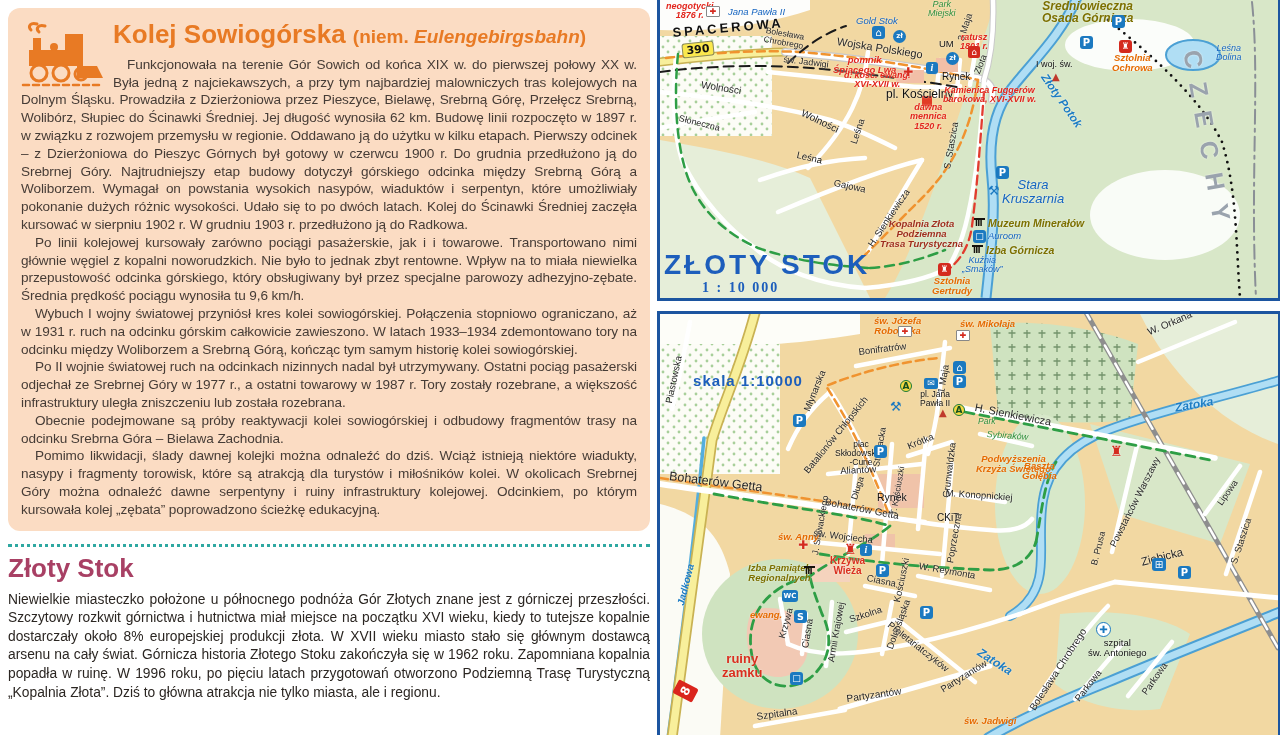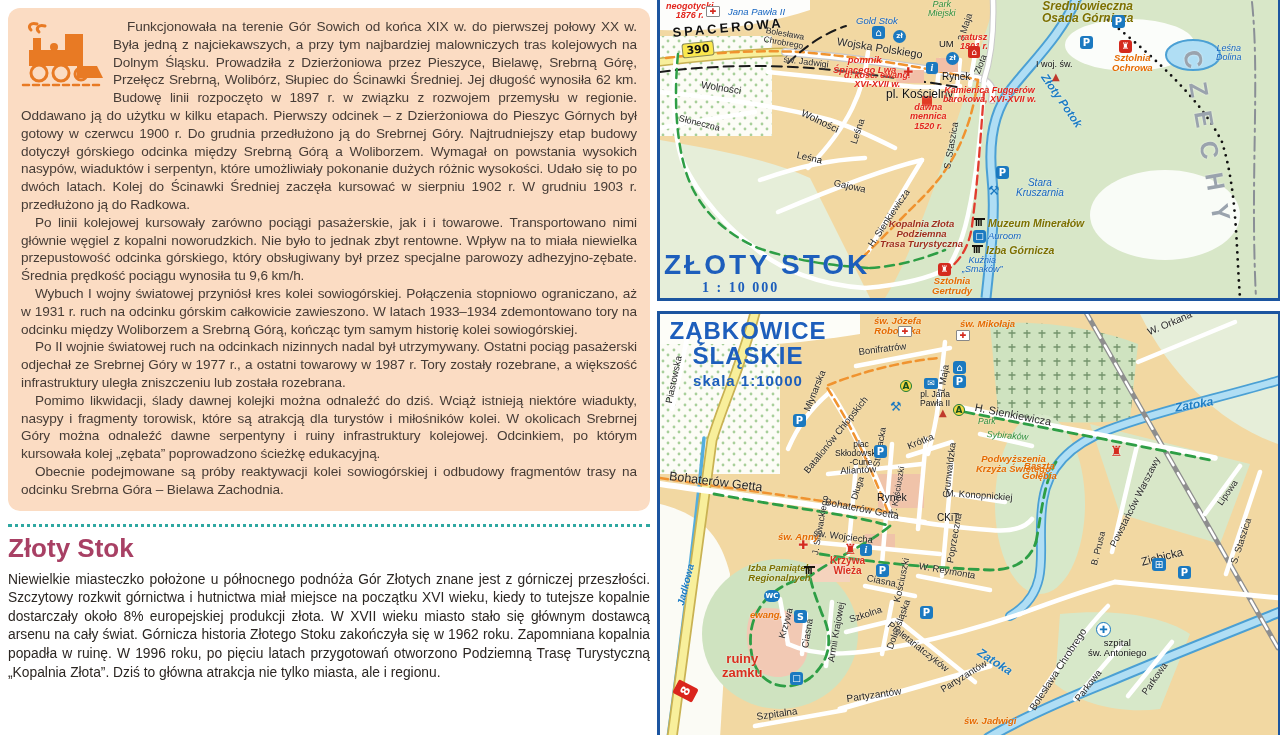--- a/index.html
+++ b/index.html
@@ -76,26 +76,28 @@
         <rect x="44" y="14" width="18" height="32" fill="#e87a24" stroke="none"></rect>
         <rect x="12" y="18" width="8" height="13" fill="#e87a24" stroke="none"></rect>
         <circle cx="33" cy="27" r="4" fill="#e87a24" stroke="none"></circle>
         <circle cx="18" cy="53" r="8"></circle>
           <circle cx="40" cy="53" r="8"></circle>
           <circle cx="60" cy="54" r="6"></circle>
         <path d="M56,46 L76,46 L82,58 L56,58 Z" fill="#e87a24" stroke="none"></path>
         <path d="M2,65 H82" stroke-dasharray="6 4" stroke-width="2.5"></path>
       </g>
     </svg>
+    <h1 class="article-title"><span>Kolej Sowiogórska</span>
+      <span class="de"><span>(niem. </span><i>Eulengebirgsbahn</i><span>)</span></span></h1>
     <p>Funkcjonowała na terenie Gór Sowich od końca XIX w. do pierwszej połowy XX w. Była jedną z najciekawszych, a przy tym najbardziej malowniczych tras kolejowych na Dolnym Śląsku. Prowadziła z Dzierżoniowa przez Pieszyce, Bielawę, Srebrną Górę, Przełęcz Srebrną, Wolibórz, Słupiec do Ścinawki Średniej. Jej długość wynosiła 62 km. Budowę linii rozpoczęto w 1897 r. w związku z rozwojem przemysłu w regionie. Oddawano ją do użytku w kilku etapach. Pierwszy odcinek – z Dzierżoniowa do Pieszyc Górnych był gotowy w czerwcu 1900 r. Do grudnia przedłużono ją do Srebrnej Góry. Najtrudniejszy etap budowy dotyczył górskiego odcinka między Srebrną Górą a Woliborzem. Wymagał on powstania wysokich nasypów, wiaduktów i serpentyn, które umożliwiały pokonanie dużych różnic wysokości. Udało się to po dwóch latach. Kolej do Ścinawki Średniej zaczęła kursować w sierpniu 1902 r. W grudniu 1903 r. przedłużono ją do Radkowa.</p>
     <p>Po linii kolejowej kursowały zarówno pociągi pasażerskie, jak i i towarowe. Transportowano nimi głównie węgiel z kopalni noworudzkich. Nie było to jednak zbyt rentowne. Wpływ na to miała niewielka przepustowość odcinka górskiego, który obsługiwany był przez specjalne parowozy adhezyjno-zębate. Średnia prędkość pociągu wynosiła tu 9,6 km/h.</p>
     <p>Wybuch I wojny światowej przyniósł kres kolei sowiogórskiej. Połączenia stopniowo ograniczano, aż w 1931 r. ruch na odcinku górskim całkowicie zawieszono. W latach 1933–1934 zdemontowano tory na odcinku między Woliborzem a Srebrną Górą, kończąc tym samym historię kolei sowiogórskiej.</p>
     <p>Po II wojnie światowej ruch na odcinkach nizinnych nadal był utrzymywany. Ostatni pociąg pasażerski odjechał ze Srebrnej Góry w 1977 r., a ostatni towarowy w 1987 r. Tory zostały rozebrane, a większość infrastruktury uległa zniszczeniu lub została rozebrana.</p>
+    <p>Obecnie podejmowane są próby reaktywacji kolei sowiogórskiej i odbudowy fragmentów trasy na odcinku Srebrna Góra – Bielawa Zachodnia.</p>
     <p>Pomimo likwidacji, ślady dawnej kolejki można odnaleźć do dziś. Wciąż istnieją niektóre wiadukty, nasypy i fragmenty torowisk, które są atrakcją dla turystów i miłośników kolei. W okolicach Srebrnej Góry można odnaleźć dawne serpentyny i ruiny infrastruktury kolejowej. Odcinkiem, po którym kursowała kolej „zębata” poprowadzono ścieżkę edukacyjną.</p>
-    <p>Obecnie podejmowane są próby reaktywacji kolei sowiogórskiej i odbudowy fragmentów trasy na odcinku Srebrna Góra – Bielawa Zachodnia.</p>
   </div>
   <hr class="dotted-sep">
   <h2 class="section-title">Złoty Stok</h2>
   <p class="section-par">Niewielkie miasteczko położone u północnego podnóża Gór Złotych znane jest z górniczej przeszłości. Szczytowy rozkwit górnictwa i hutnictwa miał miejsce na początku XVI wieku, kiedy to tutejsze kopalnie dostarczały około 8% europejskiej produkcji złota. W XVII wieku miasto stało się głównym dostawcą arsenu na cały świat. Górnicza historia Złotego Stoku zakończyła się w 1962 roku. Zapomniana kopalnia popadła w ruinę. W 1996 roku, po pięciu latach przygotowań otworzono Podziemną Trasę Turystyczną „Kopalnia Złota”. Dziś to główna atrakcja nie tylko miasta, ale i regionu.</p>
 </div>
 
 <div class="map map1">
   <svg width="618" height="298" viewBox="0 0 618 298">
     <defs>
       <pattern id="dots" width="11" height="11" patternUnits="userSpaceOnUse">
@@ -192,21 +194,21 @@
     <span class="map-label c-st" style="left: 282px; top: 168px; font-size: 9.5px; transform: rotate(-80deg);">S. Staszica</span>
     <span class="map-label c-st" style="left: 313px; top: 72px; font-size: 9px; transform: rotate(-68deg);">Złota</span>
     <span class="map-label c-olv" style="left: 382px; top: 0px; font-size: 12px;">Średniowieczna
 Osada Górnicza</span>
     <span class="map-label c-blk" style="left: 376px; top: 60px; font-size: 9px;">I woj. św.</span>
     <span class="map-label c-wtr" style="left: 388px; top: 72px; font-size: 11.5px; transform: rotate(55deg);">Złoty Potok</span>
     <span class="map-label c-org" style="left: 452px; top: 53px; font-size: 9.5px;">Sztolnia
 Ochrowa</span>
     <span class="map-label c-blu" style="left: 556px; top: 44px; font-size: 9px;">Leśna
 Dolina</span>
-    <span class="map-label c-blu" style="left: 356px; top: 178px; font-size: 10px;">Stara
+    <span class="map-label c-blu" style="left: 342px; top: 178px; font-size: 13px;">Stara
 Kruszarnia</span>
     <span class="map-label c-olv" style="left: 328px; top: 218px; font-size: 10.5px;">Muzeum Minerałów</span>
     <span class="map-label c-blu" style="left: 328px; top: 231px; font-size: 9.5px;">Auroom</span>
     <span class="map-label c-olv" style="left: 326px; top: 245px; font-size: 10.5px;">Izba Górnicza</span>
     <span class="map-label c-blu" style="left: 302px; top: 256px; font-size: 9px;">Kuźnia
 „Smaków”</span>
     <span class="map-label c-dred" style="left: 220px; top: 219px; font-size: 9.5px;">Kopalnia Złota
 Podziemna
 Trasa Turystyczna</span>
     <span class="map-label c-org" style="left: 272px; top: 276px; font-size: 9.5px;">Sztolnia
@@ -306,22 +308,20 @@
       <g stroke="#2e9e45" stroke-width="2.8" stroke-dasharray="9 6">
         <path d="M54,180 C130,194 190,200 230,212"></path>
         <path d="M230,212 C208,230 175,244 150,262"></path>
         <path d="M150,262 C108,272 84,300 92,342 C98,372 128,380 150,364 C170,348 174,324 162,300 C157,286 152,274 150,262"></path>
         <path d="M160,240 C220,250 280,254 330,256 C355,256 370,246 376,228"></path>
         <path d="M376,228 C382,196 384,168 396,148"></path>
         <path d="M305,98 C395,116 480,132 550,146"></path>
       </g>
     </g>
   </svg>
-  <div class="map-title" style="left:2px;top:4px;width:172px;text-align:center;font-size:24px;letter-spacing:1px;">ZĄBKOWICE
-ŚLĄSKIE</div>
   <div class="map-scale" style="left:2px;top:58px;width:172px;text-align:center;font-size:15px;letter-spacing:1px;">skala 1:10000</div>
 <span class="map-label c-org" style="left: 214px; top: 2px; font-size: 9.5px;">św. Józefa
 Robotnika</span>
     <span class="map-label c-org" style="left: 300px; top: 5px; font-size: 9.5px;">św. Mikołaja</span>
     <span class="map-label c-st" style="left: 198px; top: 33px; font-size: 9.5px; transform: rotate(-7deg);">Bonifratrów</span>
     <span class="map-label c-st" style="left: 4px; top: 88px; font-size: 9.5px; transform: rotate(-78deg);">Piastowska</span>
     <span class="map-label c-st" style="left: 142px; top: 95px; font-size: 9.5px; transform: rotate(-68deg);">Młynarska</span>
     <span class="map-label c-st" style="left: 142px; top: 155px; font-size: 9.5px; transform: rotate(-51deg);">Batalionów Chłopskich</span>
     <span class="map-label c-st" style="left: 276px; top: 78px; font-size: 9.5px; transform: rotate(-80deg);">1 Maja</span>
     <span class="map-label c-blk" style="left: 260px; top: 76px; font-size: 8.5px;">pl. Jana
@@ -395,21 +395,21 @@
     <span class="map-icon k-pickaxe" style="left: 230px; top: 86px;">⚒</span>
     <span class="map-icon k-monument" style="left: 279px; top: 94px;">▲</span>
     <span class="map-icon k-parking" style="left: 133px; top: 100px;">P</span>
     <span class="map-icon k-parking" style="left: 214px; top: 131px;">P</span>
     <span class="map-icon k-tower" style="left: 450px; top: 130px;">♜</span>
     <span class="map-icon k-tower" style="left: 184px; top: 228px;">♜</span>
     <span class="map-icon k-info" style="left: 200px; top: 230px;">i</span>
     <span class="map-icon k-church" style="left: 138px; top: 225px;">✚</span>
     <span class="map-icon k-museum" style="left: 144px; top: 252px;">Ⅲ</span>
     <span class="map-icon k-parking" style="left: 216px; top: 250px;">P</span>
-    <span class="map-icon k-wc" style="left: 104px; top: 276px; border-radius: 6px;">WC</span>
+    <span class="map-icon k-wc" style="left: 122px; top: 276px;">WC</span>
     <span class="map-icon k-court" style="left: 134px; top: 296px;">S</span>
     <span class="map-icon k-gallery" style="left: 130px; top: 358px;">□</span>
     <span class="map-icon k-parking" style="left: 260px; top: 292px;">P</span>
     <span class="map-icon k-hospital" style="left: 436px; top: 308px;">✚</span>
     <span class="map-icon k-shop" style="left: 492px; top: 244px;">⊞</span>
     <span class="map-icon k-parking" style="left: 518px; top: 252px;">P</span>
     <span class="map-icon k-road-8" style="left: 18px; top: 366px;">8</span>
   </div>
 
 </body></html>

